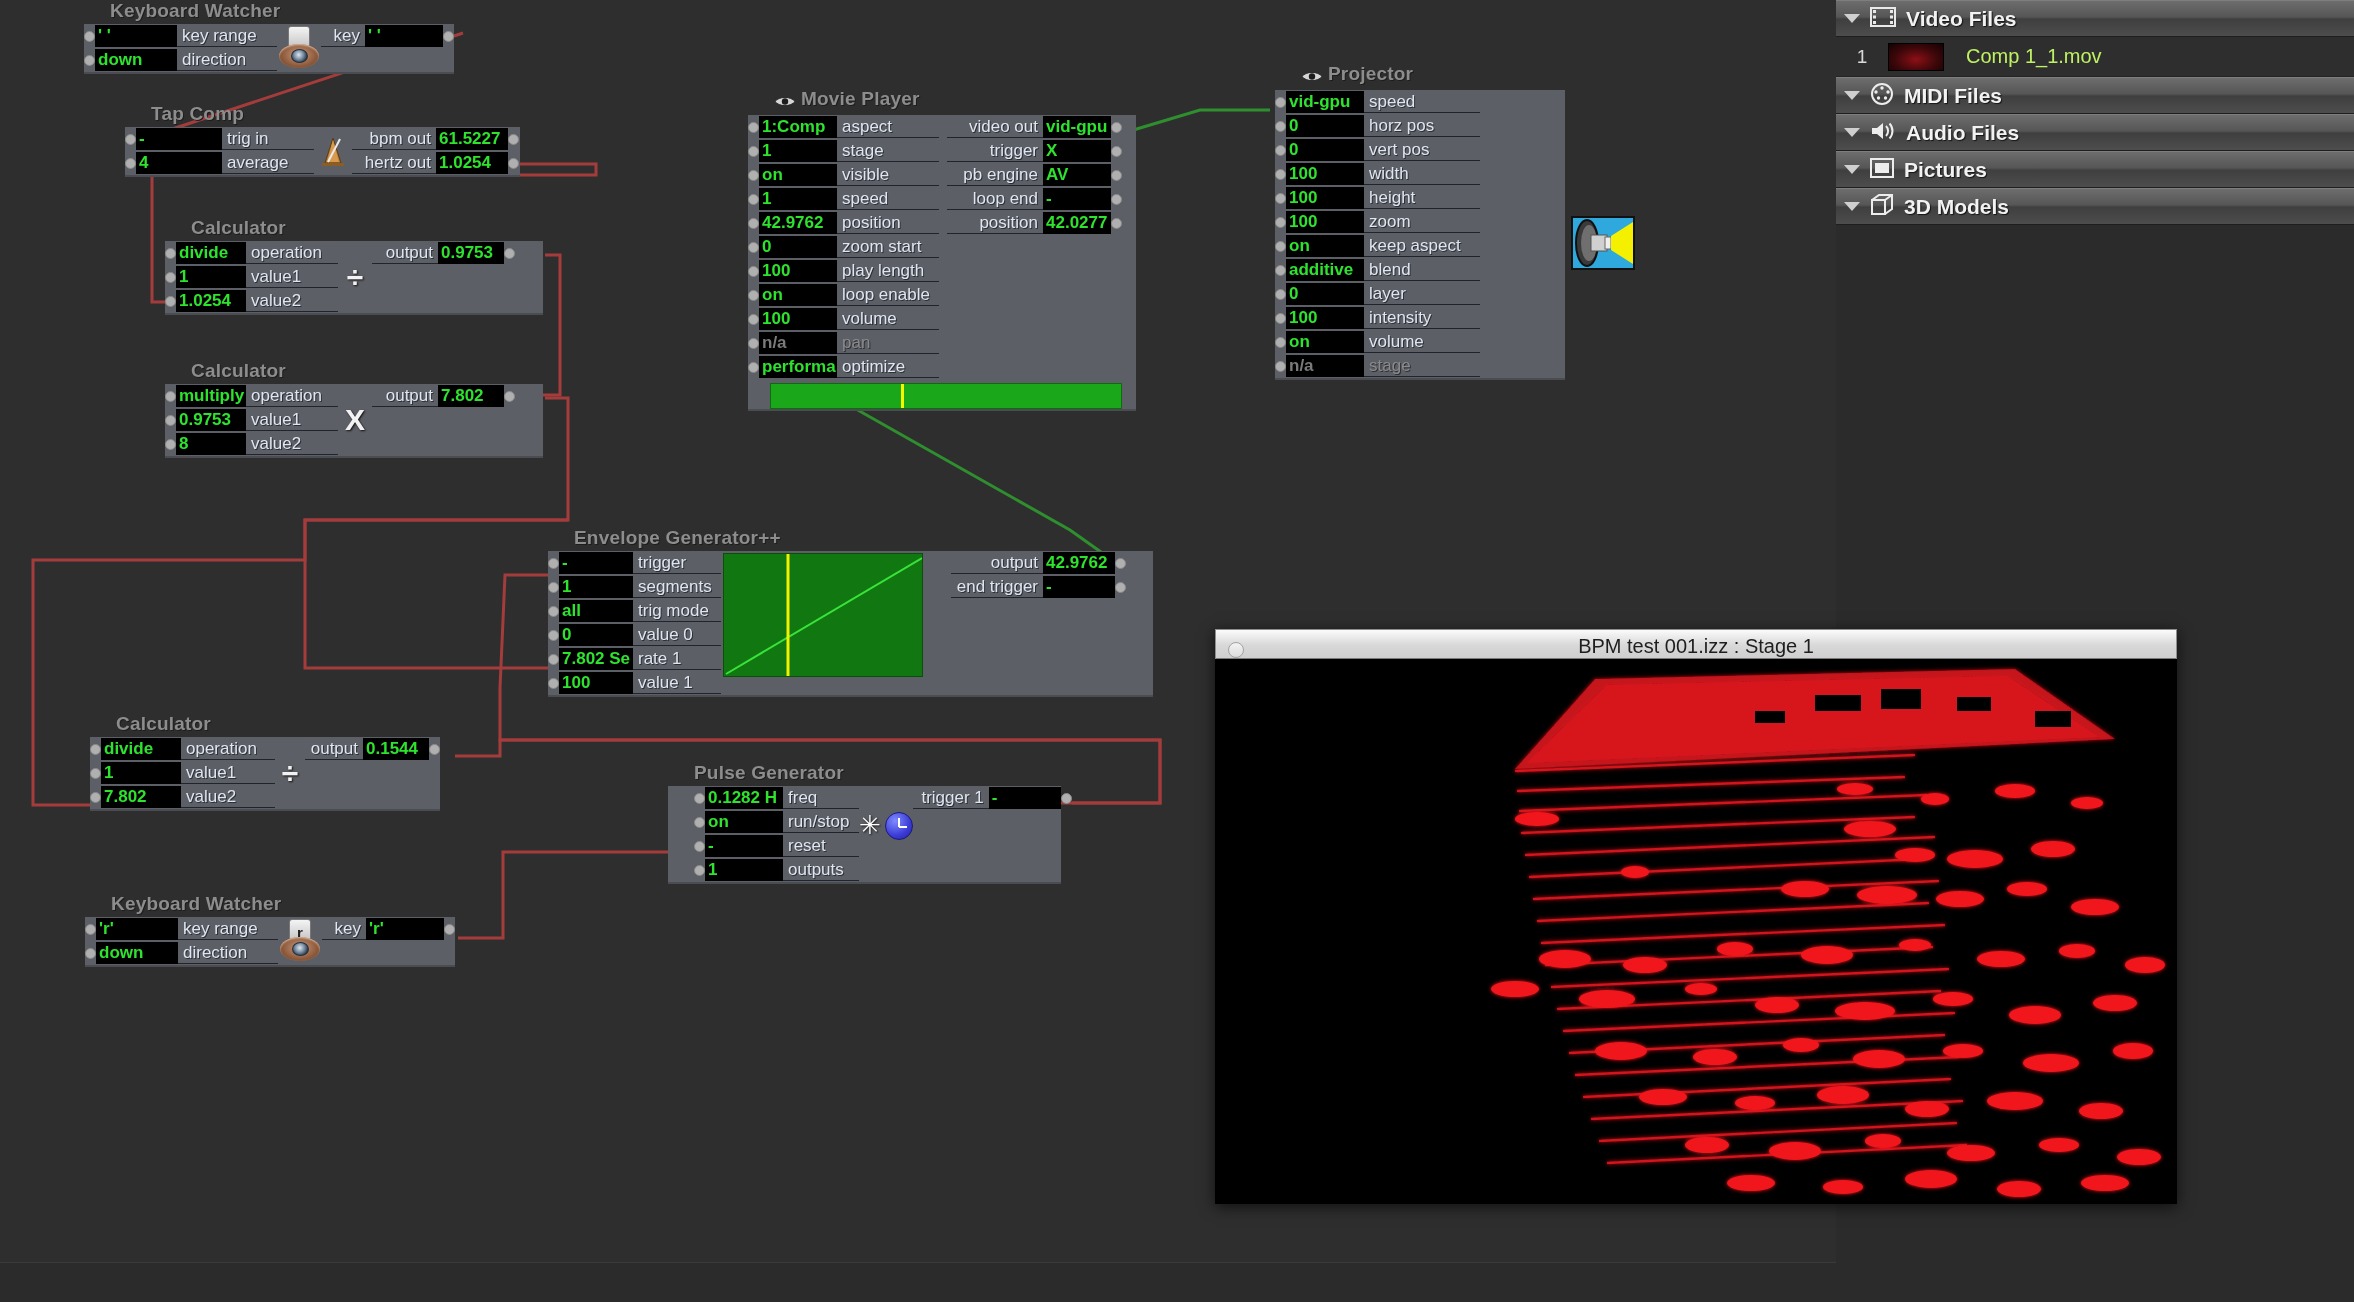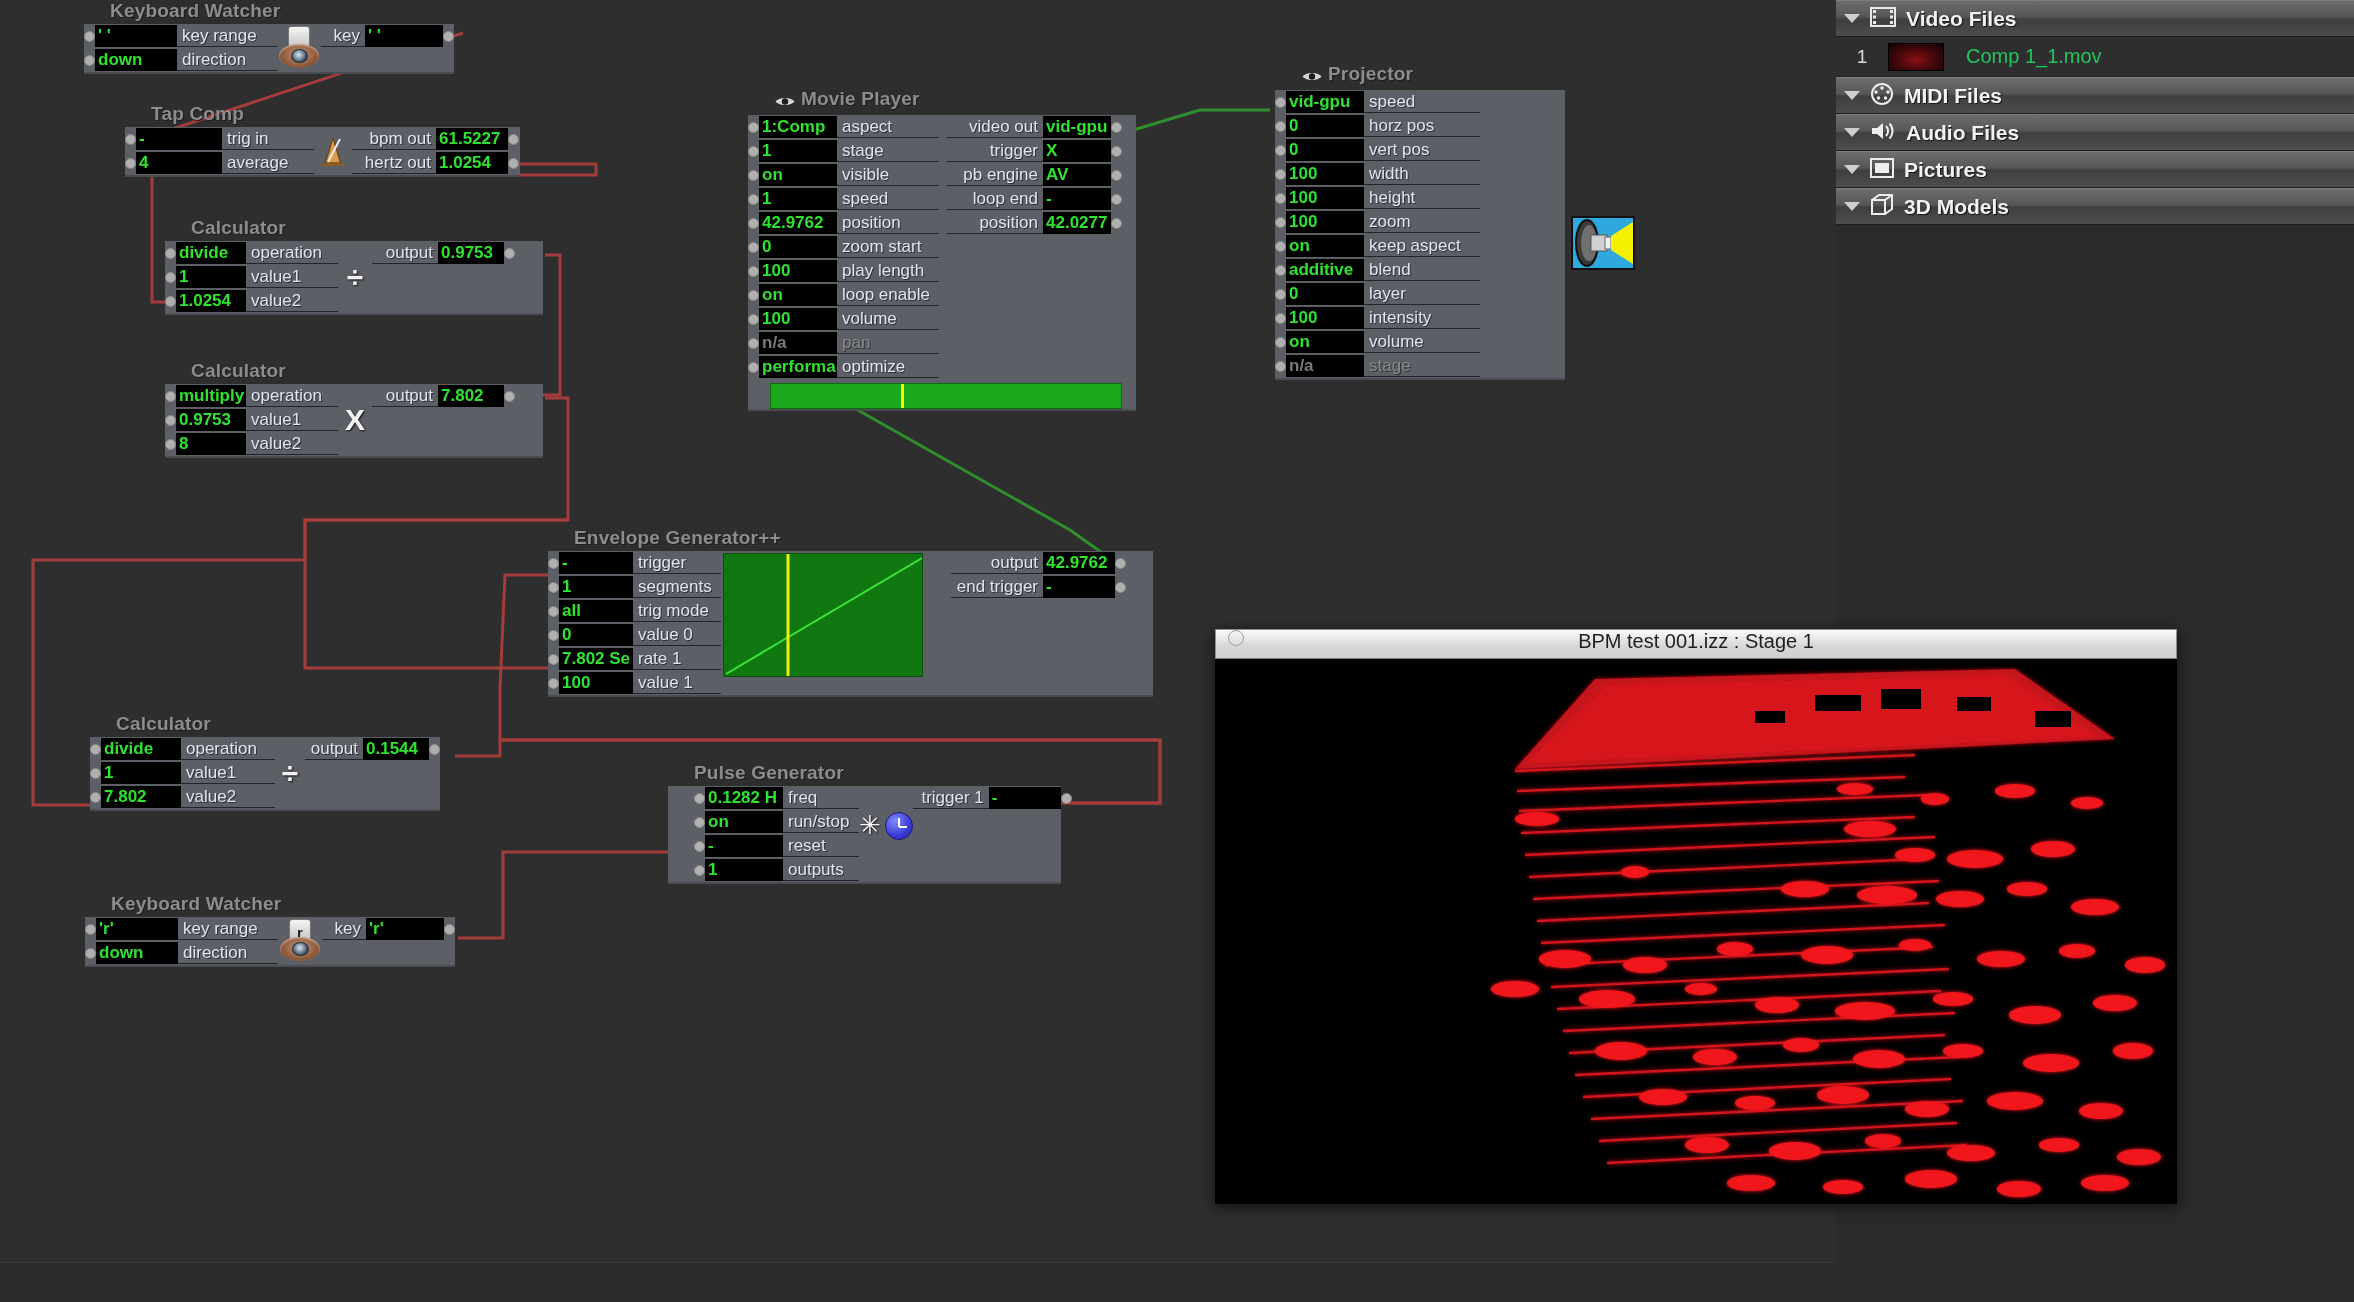--- a/index.html
+++ b/index.html
@@ -155,34 +155,34 @@
     display: flex; align-items: center;
     height: 40px; background: #2e2e2e;
     border-bottom: 1px solid #242424;
   }
   .bin-row .idx { width: 52px; text-align:center; color:#d9d9d9; font-size:19px; }
   .bin-row .thumb {
     width: 56px; height: 28px; background:#120203;
     background-image: radial-gradient(ellipse at 50% 60%, #8c1016 0%, #3d070a 55%, #130203 100%);
     border: 1px solid #000;
   }
-  .bin-row .fname { margin-left: 22px; color:#22c55e; font-size: 20px; }
+  .bin-row .fname { margin-left: 22px; color:#bef264; font-size: 20px; }
 
   
   #stage-window {
     position: absolute; left: 1215px; top: 629px;
     width: 962px; height: 575px;
     background: #000;
     box-shadow: 0 3px 14px rgba(0,0,0,.65);
   }
   #stage-titlebar {
     height: 30px;
     background: linear-gradient(#fbfbfb, #d8d8d8 55%, #cfcfcf 100%);
     border: 1px solid #8e8e8e; border-bottom: 1px solid #7c7c7c;
-    display: flex; align-items: flex-start; position: relative;
+    display: flex; align-items: flex-end; position: relative;
   }
   #stage-titlebar .close-dot {
     width: 16px; height: 16px; border-radius: 50%;
     border: 1px solid #a2a2a2; margin-left: 12px;
     background: linear-gradient(#f3f3f3,#dcdcdc);
   }
   #stage-title-text {
     position:absolute; left:0; right:0; text-align:center;
     font-size: 20px; color: #1e1e1e;
   }

